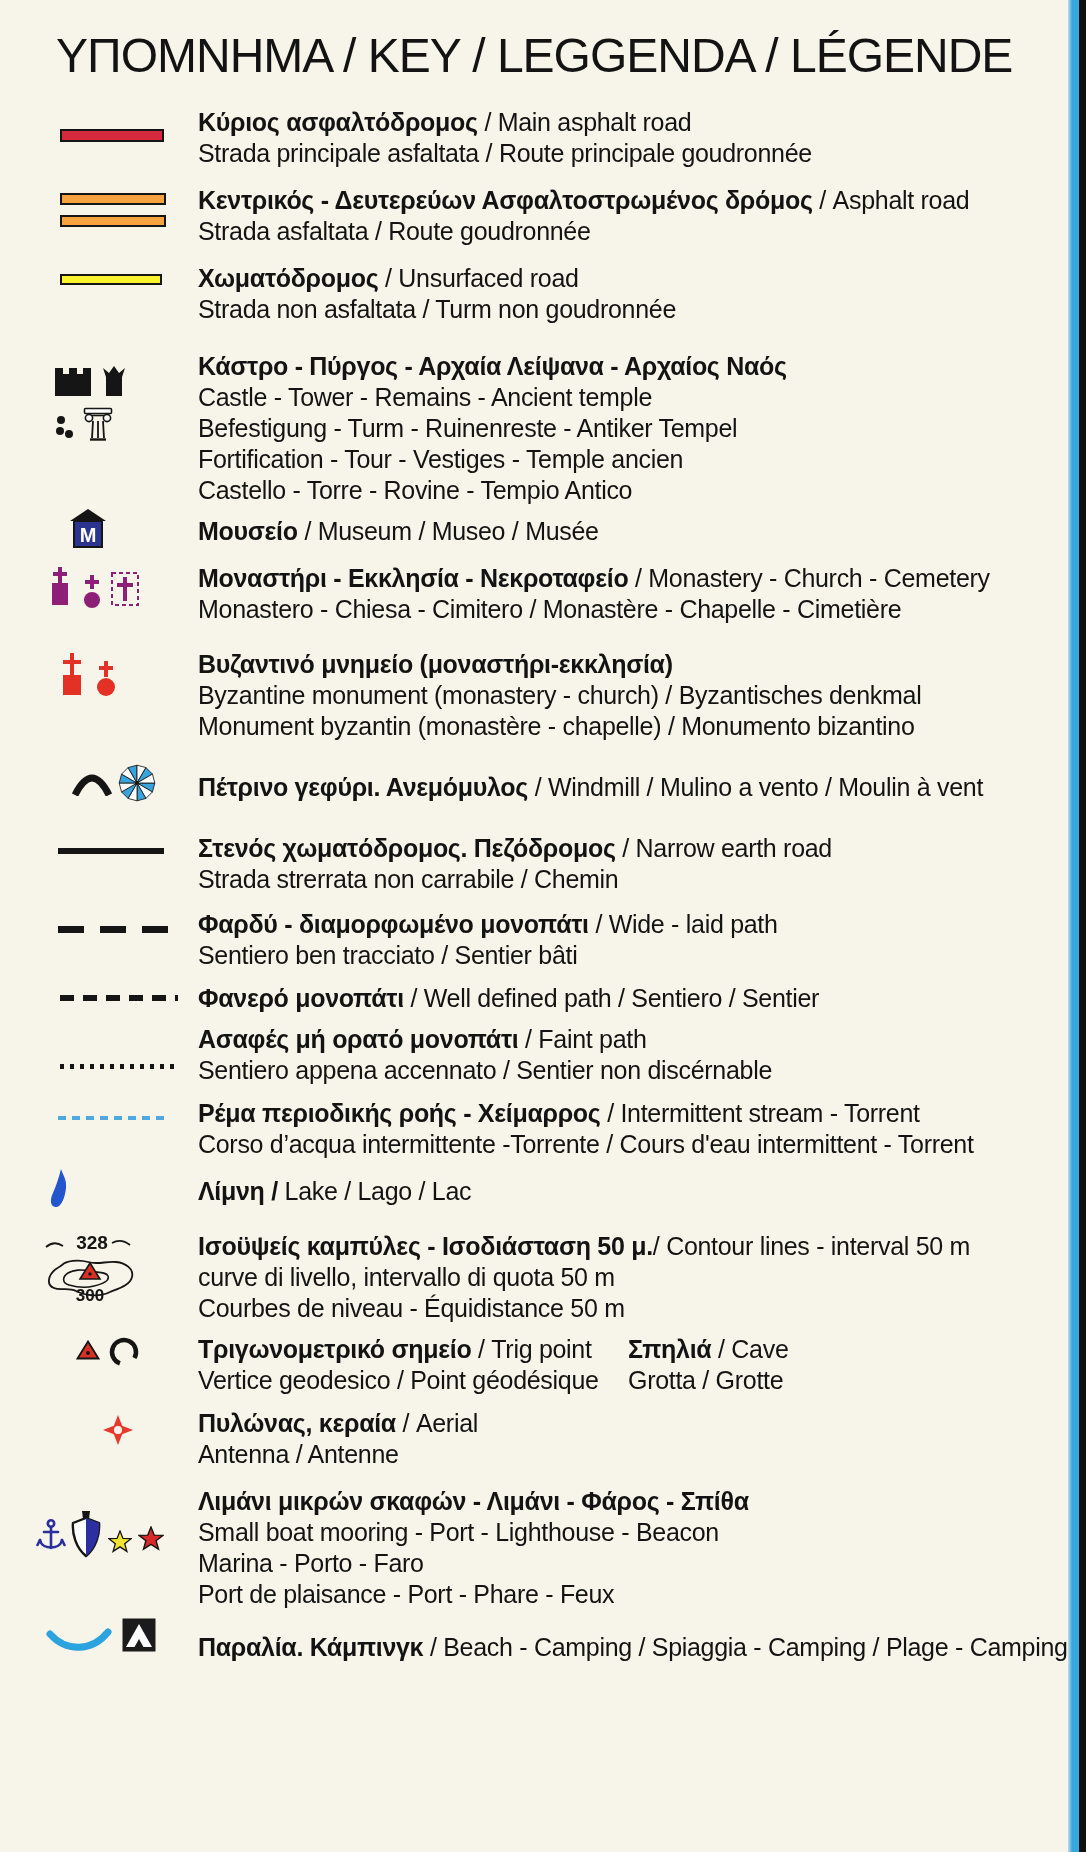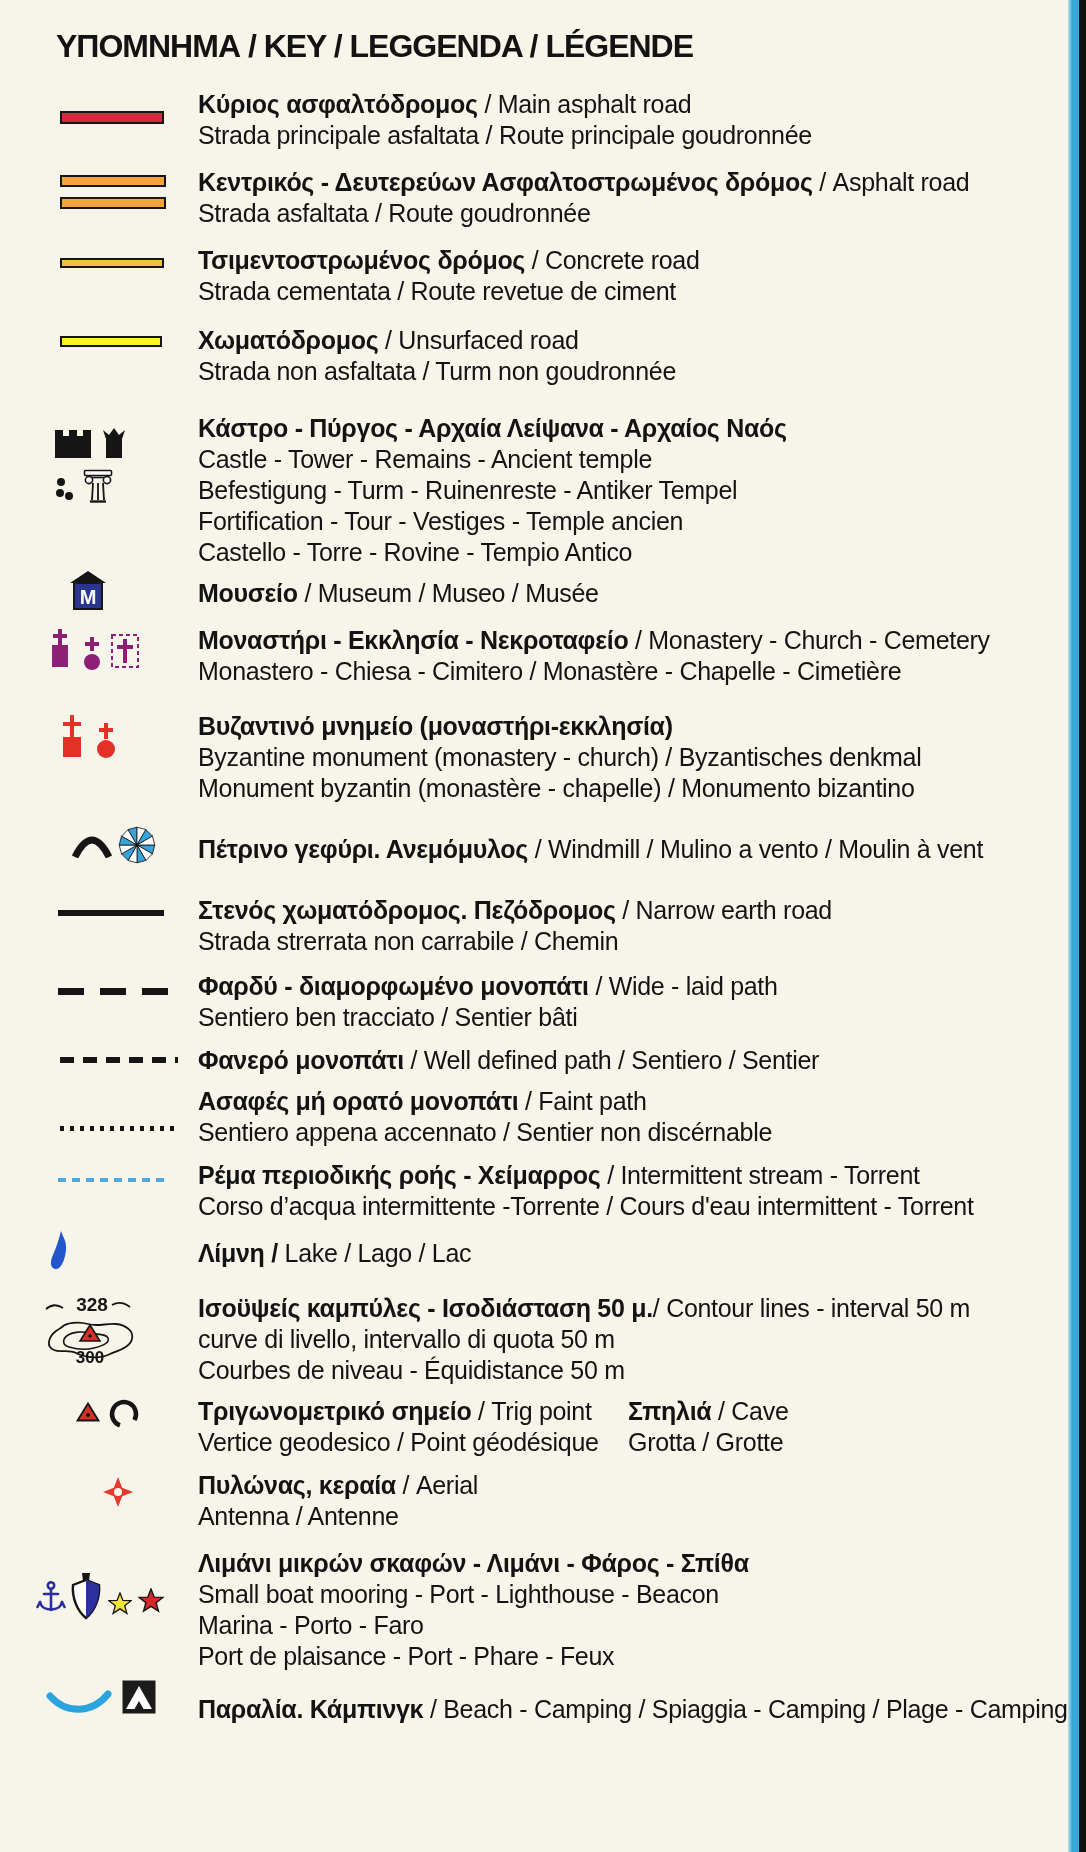--- a/index.html
+++ b/index.html
@@ -2,21 +2,21 @@
 <html><head>
 <meta charset="utf-8">
 <style>
   html,body{margin:0;padding:0;}
   body{
     width:1086px;height:1852px;position:relative;overflow:hidden;
     background:#f7f5e9;color:#131313;
     font-family:"Liberation Sans",sans-serif;
   }
   .legend{padding:22px 70px 0 56px;position:relative;}
-  .title{font-size:32px;font-weight:700;letter-spacing:-1px;margin:6px 0 24px 0;white-space:nowrap;}
+  .title{font-size:48px;font-weight:400;letter-spacing:-1px;margin:6px 0 24px 0;white-space:nowrap;}
   .row{display:flex;align-items:center;}
   .sym{flex:0 0 142px;position:relative;align-self:stretch;}
   .ic{position:absolute;}
   .txt{flex:1;min-width:0;}
   .ln{margin:0;font-size:25px;line-height:31px;letter-spacing:-0.3px;white-space:nowrap;}
   .b{font-weight:700;}
   .cols{display:flex;}
   .col-l{width:430px;flex:0 0 430px;}
   
   .bar{box-sizing:border-box;border:2px solid #151515;position:absolute;}
@@ -58,29 +58,20 @@
     <div class="sym">
       <div class="bar bar-or1"></div>
       <div class="bar bar-or2"></div>
     </div>
     <div class="txt">
       <p class="ln"><span class="b">Κεντρικός - Δευτερεύων Ασφαλτοστρωμένος δρόμος</span><span> / Asphalt road</span></p>
       <p class="ln"><span>Strada asfaltata / Route goudronnée</span></p>
     </div>
   </div>
 
-  <div class="row" style="margin-bottom:18px">
-    <div class="sym">
-        <div class="bar bar-con"></div>
-      </div>
-    <div class="txt">
-      <p class="ln"><span class="b">Τσιμεντοστρωμένος δρόμος</span><span> / Concrete road</span></p>
-      <p class="ln"><span>Strada cementata / Route revetue de ciment</span></p>
-    </div>
-  </div>
 
   <div class="row" style="margin-bottom:26px">
     <div class="sym">
         <div class="bar bar-yel"></div>
       </div>
     <div class="txt">
       <p class="ln"><span class="b">Χωματόδρομος</span><span> / Unsurfaced road</span></p>
       <p class="ln"><span>Strada  non asfaltata / Turm non goudronnée</span></p>
     </div>
   </div>

